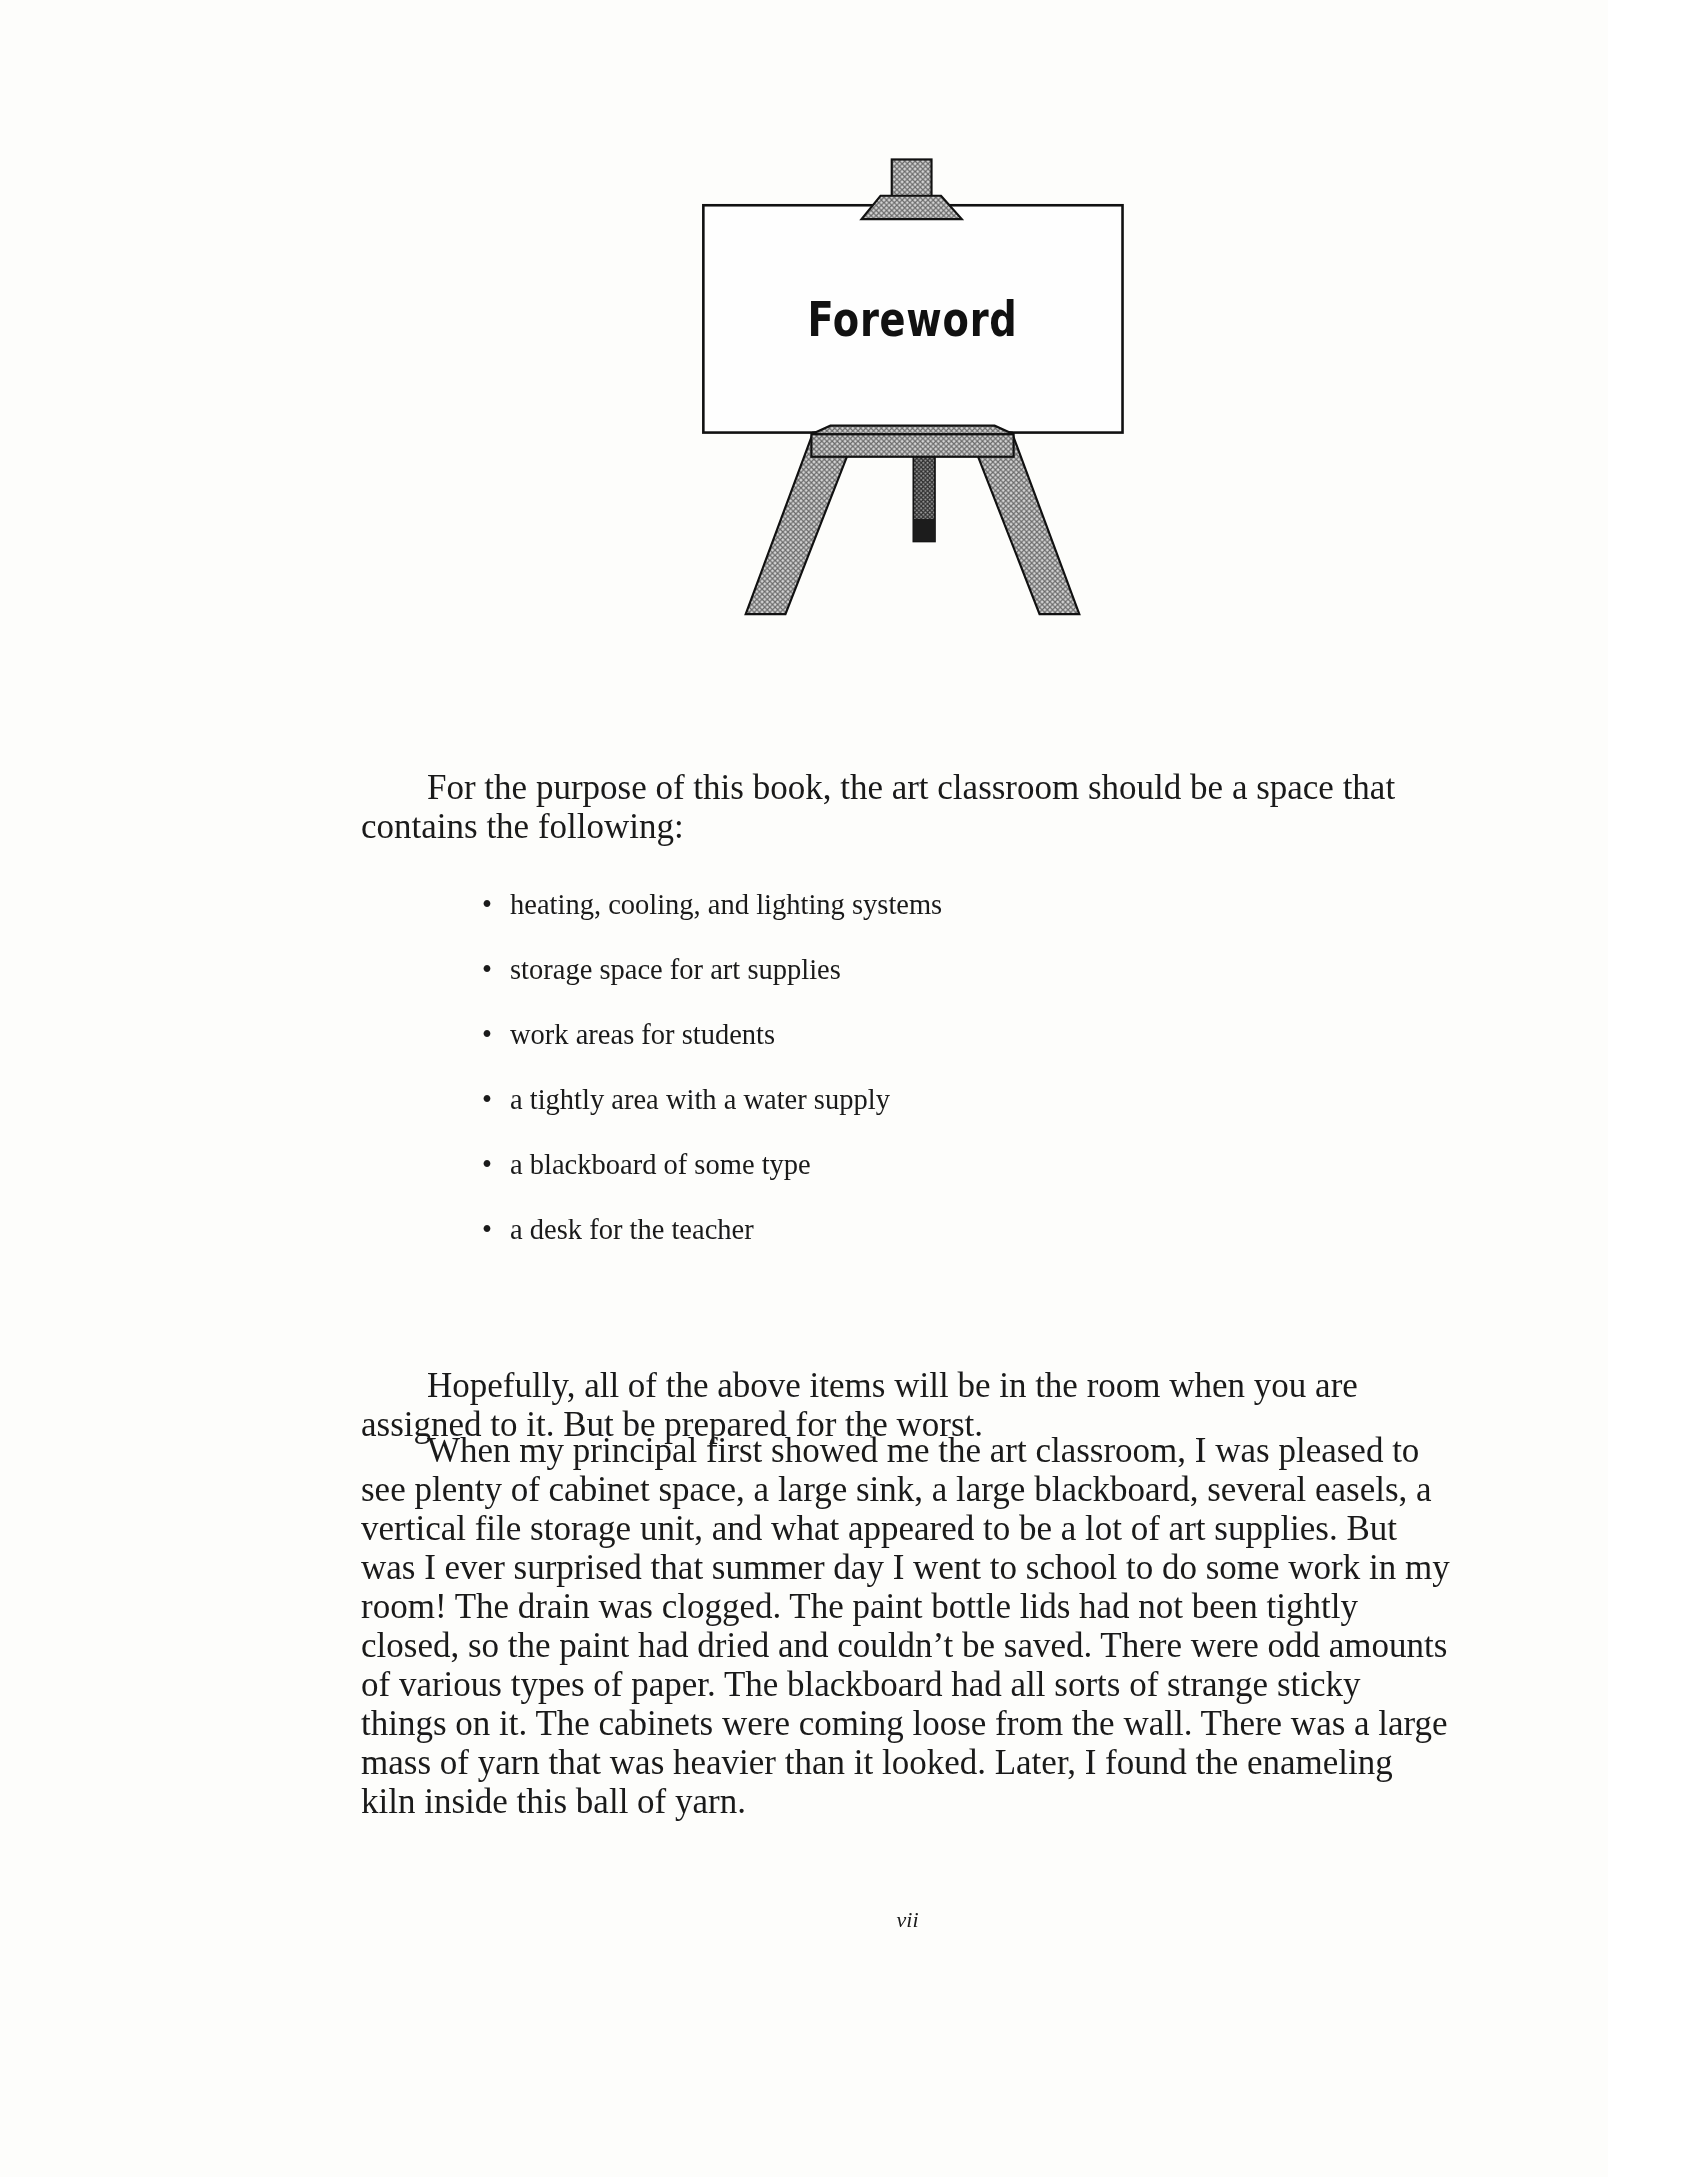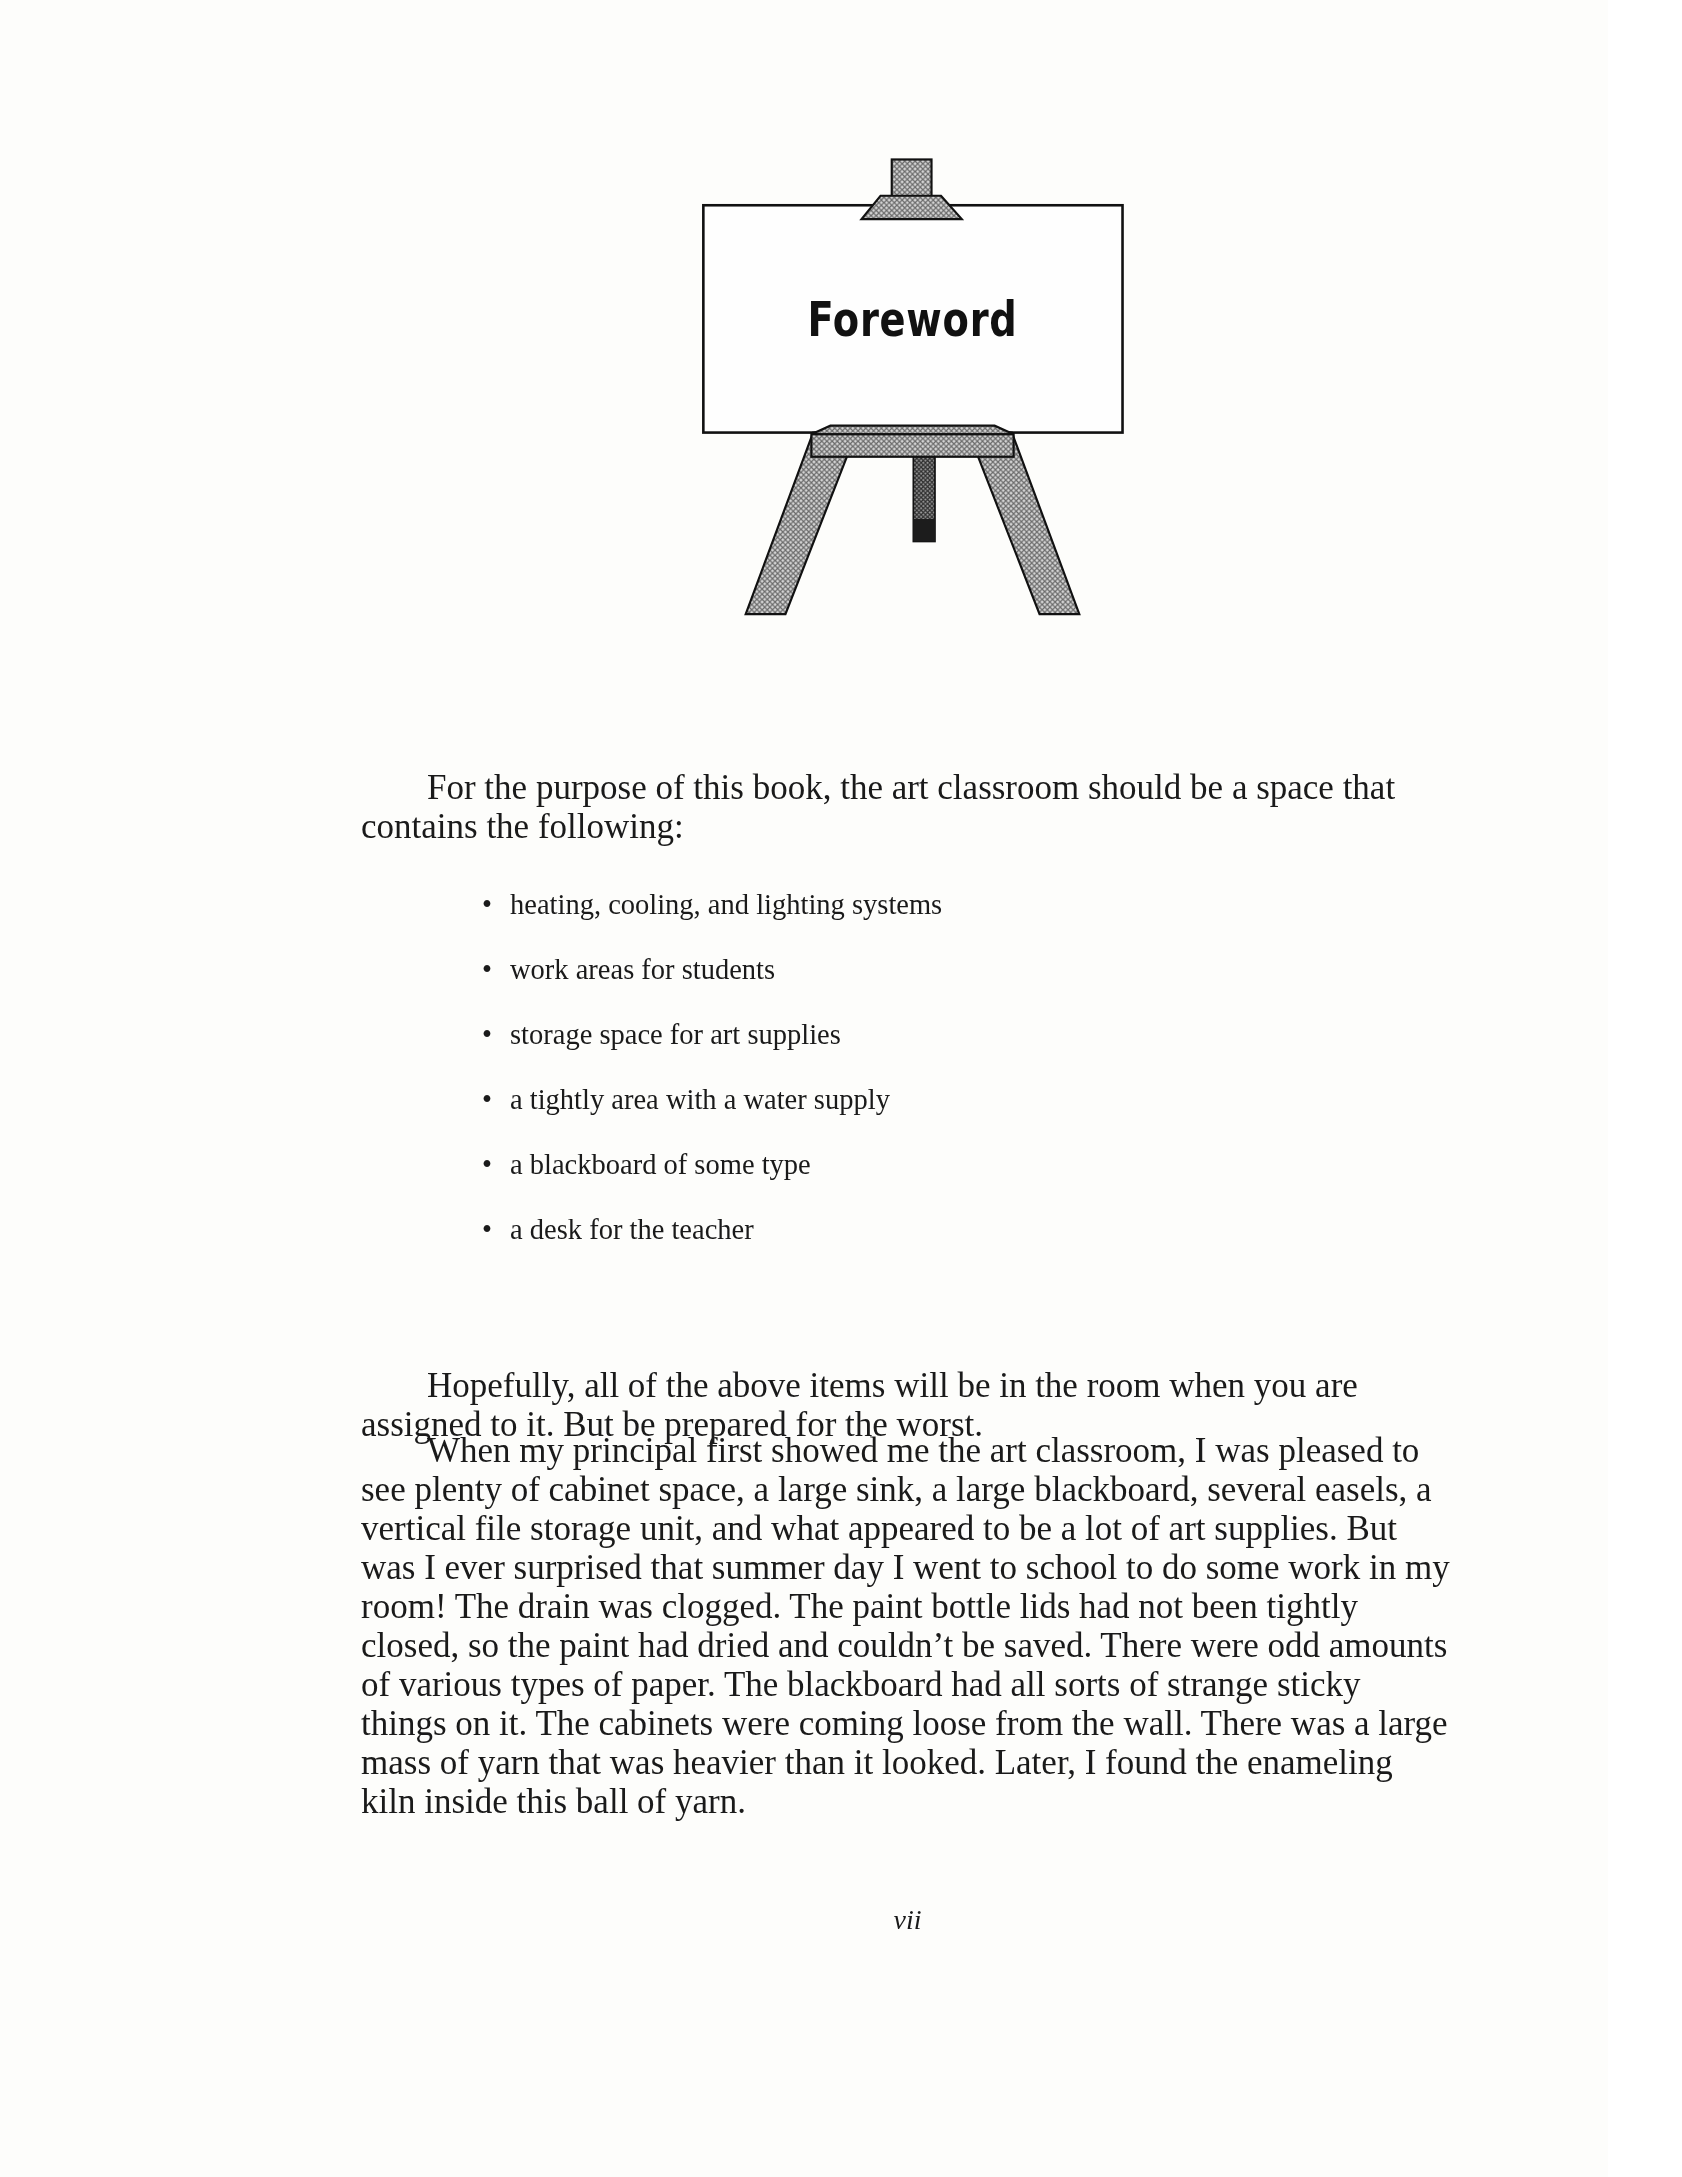--- a/index.html
+++ b/index.html
@@ -38,21 +38,21 @@
     position:relative; margin:0 0 26px 0; padding-left:133px;
     font-size:28.5px; line-height:39px;
   }
   .bullet-item::before {
     content:"\2022";
     position:absolute; left:105px; top:0;
   }
 
   .folio {
     position:absolute; left:361px; top:1902px; width:1093px;
-    text-align:center; font-style:italic; font-size:28px; line-height:35px;
+    text-align:center; font-style:italic; font-size:22px; line-height:35px;
   }
 </style>
 </head>
 <body>
 
 <div class="page">
 
   <div class="easel-wrap">
     <svg width="441" height="484" viewBox="0 0 510 560" xmlns="http://www.w3.org/2000/svg">
       <defs>
@@ -83,22 +83,22 @@
       <rect x="138" y="322" width="234" height="26" fill="url(#hatch)" stroke="#111" stroke-width="2.5"></rect>
     </svg>
   </div>
 
   <div class="canvas-title">Foreword</div>
 
   <div class="textblock indent" style="top:768px;">For the purpose of this book, the art classroom should be a space that contains the following:</div>
 
   <ul class="bullet-list">
     <li class="bullet-item">heating, cooling, and lighting systems</li>
+    <li class="bullet-item">storage space for art supplies</li>
     <li class="bullet-item">work areas for students</li>
-    <li class="bullet-item">storage space for art supplies</li>
     <li class="bullet-item">a tightly area with a water supply</li>
     <li class="bullet-item">a blackboard of some type</li>
     <li class="bullet-item">a desk for the teacher</li>
   </ul>
 
   <div class="textblock indent" style="top:1330px;margin-top:36px;">Hopefully, all of the above items will be in the room when you are assigned to it. But be prepared for the worst.</div>
 
   <div class="textblock indent" style="top:1431px;">When my principal first showed me the art classroom, I was pleased to see plenty of cabinet space, a large sink, a large blackboard, several easels, a vertical file storage unit, and what appeared to be a lot of art supplies. But was I ever surprised that summer day I went to school to do some work in my room! The drain was clogged. The paint bottle lids had not been tightly closed, so the paint had dried and couldn’t be saved. There were odd amounts of various types of paper. The blackboard had all sorts of strange sticky things on it. The cabinets were coming loose from the wall. There was a large mass of yarn that was heavier than it looked. Later, I found the enameling kiln inside this ball of yarn.</div>
 
   <div class="folio">vii</div>

